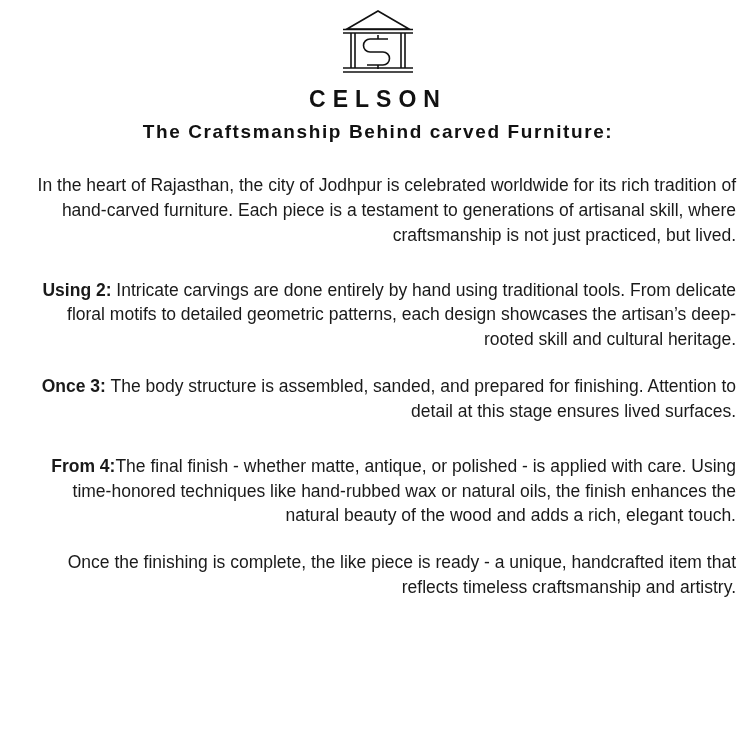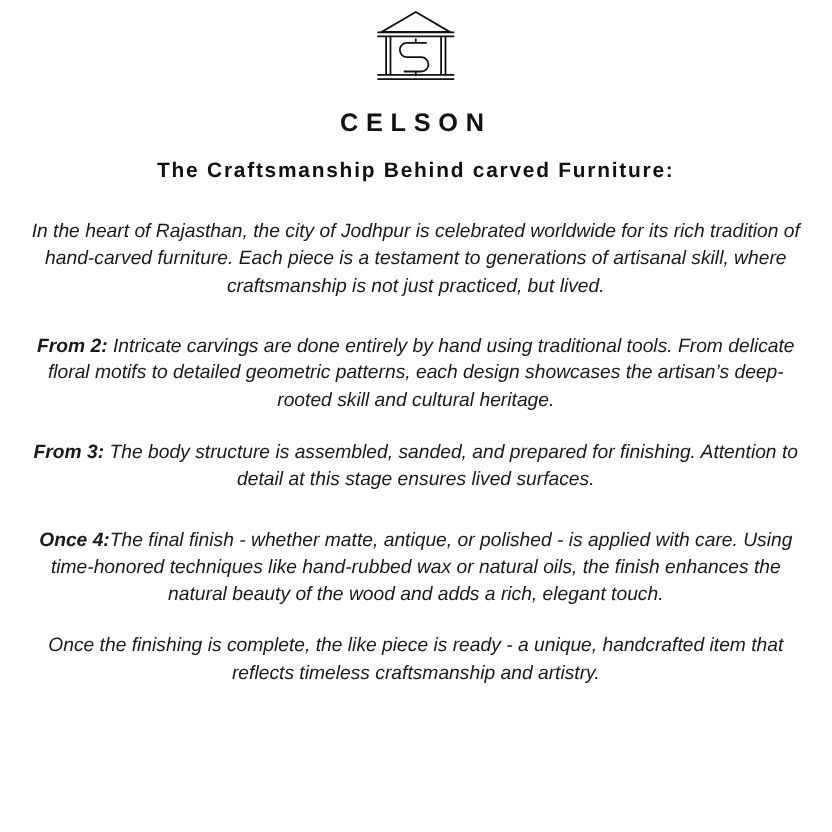--- a/index.html
+++ b/index.html
@@ -15,21 +15,20 @@
     overflow: hidden;
   }
   .page {
     width: 756px;
     height: 756px;
     box-sizing: border-box;
     padding: 6px 18px 0 18px;
     display: flex;
     flex-direction: column;
     align-items: center;
-    gap: 12px;
   }
   .logo-mark {
     width: 90px;
     height: 74px;
     display: block;
     margin: 2px 0 2px 0;
   }
   .brand {
     font-size: 23px;
     letter-spacing: 7px;
@@ -42,25 +41,24 @@
     font-size: 19px;
     font-weight: 700;
     letter-spacing: 1.6px;
     color: #111111;
     text-align: center;
     margin: 2px 0 14px 0;
   }
   .para {
     font-size: 17.5px;
     line-height: 1.42;
-    text-align: center;
+    text-align: right;
     color: #1a1a1a;
-    margin: 4px 0 14px 0;
+    margin: 16px 0 14px 0;
     max-width: 716px;
-    font-style: italic;
   }
   .para.tight {
     margin-bottom: 6px;
   }
   .step-label {
     font-weight: 700;
   }
 </style>
 </head>
 <body>
@@ -87,26 +85,26 @@
   </div>
 
   <div class="brand">CELSON</div>
 
   <div class="headline">The Craftsmanship Behind carved Furniture:</div>
 
   <p class="para">In the heart of Rajasthan, the city of Jodhpur is celebrated worldwide for its rich tradition of hand-carved furniture. Each piece is a testament to generations of artisanal skill, where craftsmanship is not just practiced, but lived.</p>
 
 
   <p class="para tight">
-    <span class="step-label">From 2:</span><span> Intricate carvings are done entirely by hand using traditional tools. From delicate floral motifs to detailed geometric patterns, each design showcases the artisan’s deep-rooted skill and cultural heritage.</span>
+    <span class="step-label">Using 2:</span><span> Intricate carvings are done entirely by hand using traditional tools. From delicate floral motifs to detailed geometric patterns, each design showcases the artisan’s deep-rooted skill and cultural heritage.</span>
   </p>
 
   <p class="para">
-    <span class="step-label">From 3:</span><span> The body structure is assembled, sanded, and prepared for finishing. Attention to detail at this stage ensures lived surfaces.</span>
+    <span class="step-label">Once 3:</span><span> The body structure is assembled, sanded, and prepared for finishing. Attention to detail at this stage ensures lived surfaces.</span>
   </p>
 
   <p class="para tight">
-    <span class="step-label">Once 4:</span><span>The final finish - whether matte, antique, or polished - is applied with care. Using time-honored techniques like hand-rubbed wax or natural oils, the finish enhances the natural beauty of the wood and adds a rich, elegant touch.</span>
+    <span class="step-label">From 4:</span><span>The final finish - whether matte, antique, or polished - is applied with care. Using time-honored techniques like hand-rubbed wax or natural oils, the finish enhances the natural beauty of the wood and adds a rich, elegant touch.</span>
   </p>
 
   <p class="para">Once the finishing is complete, the like piece is ready - a unique, handcrafted item that reflects timeless craftsmanship and artistry.</p>
 
 </div>
 
 </body></html>

